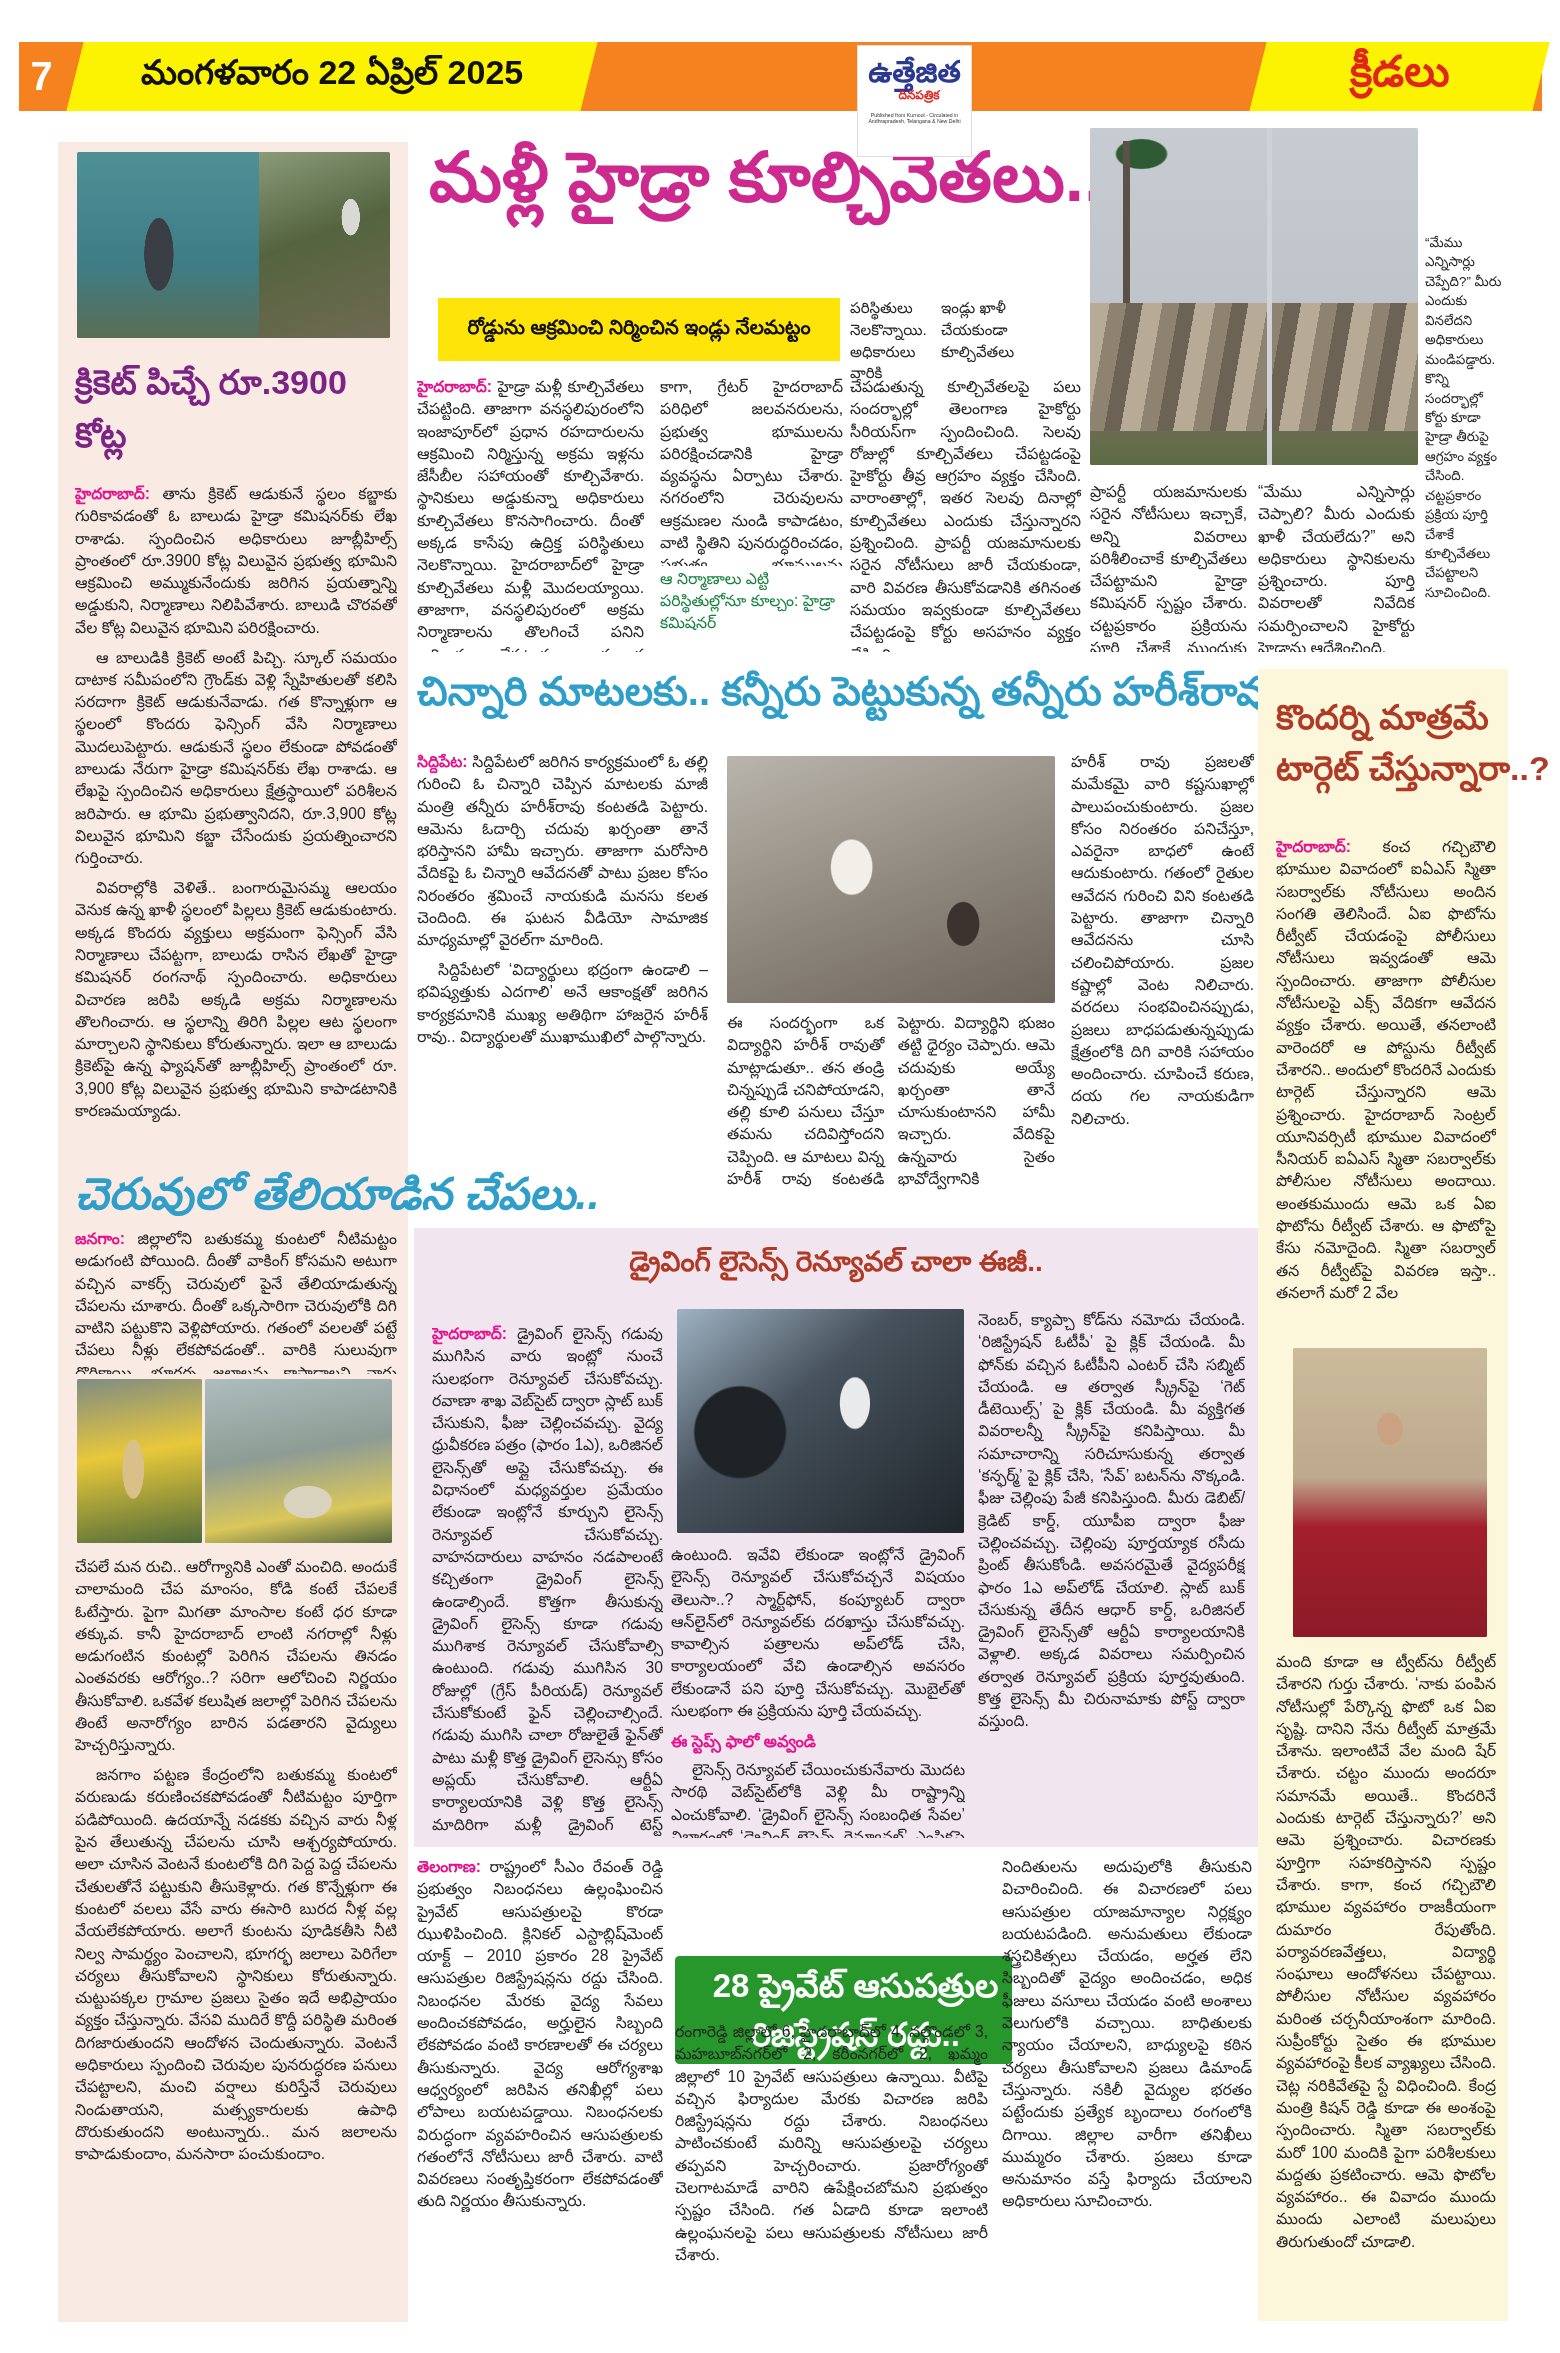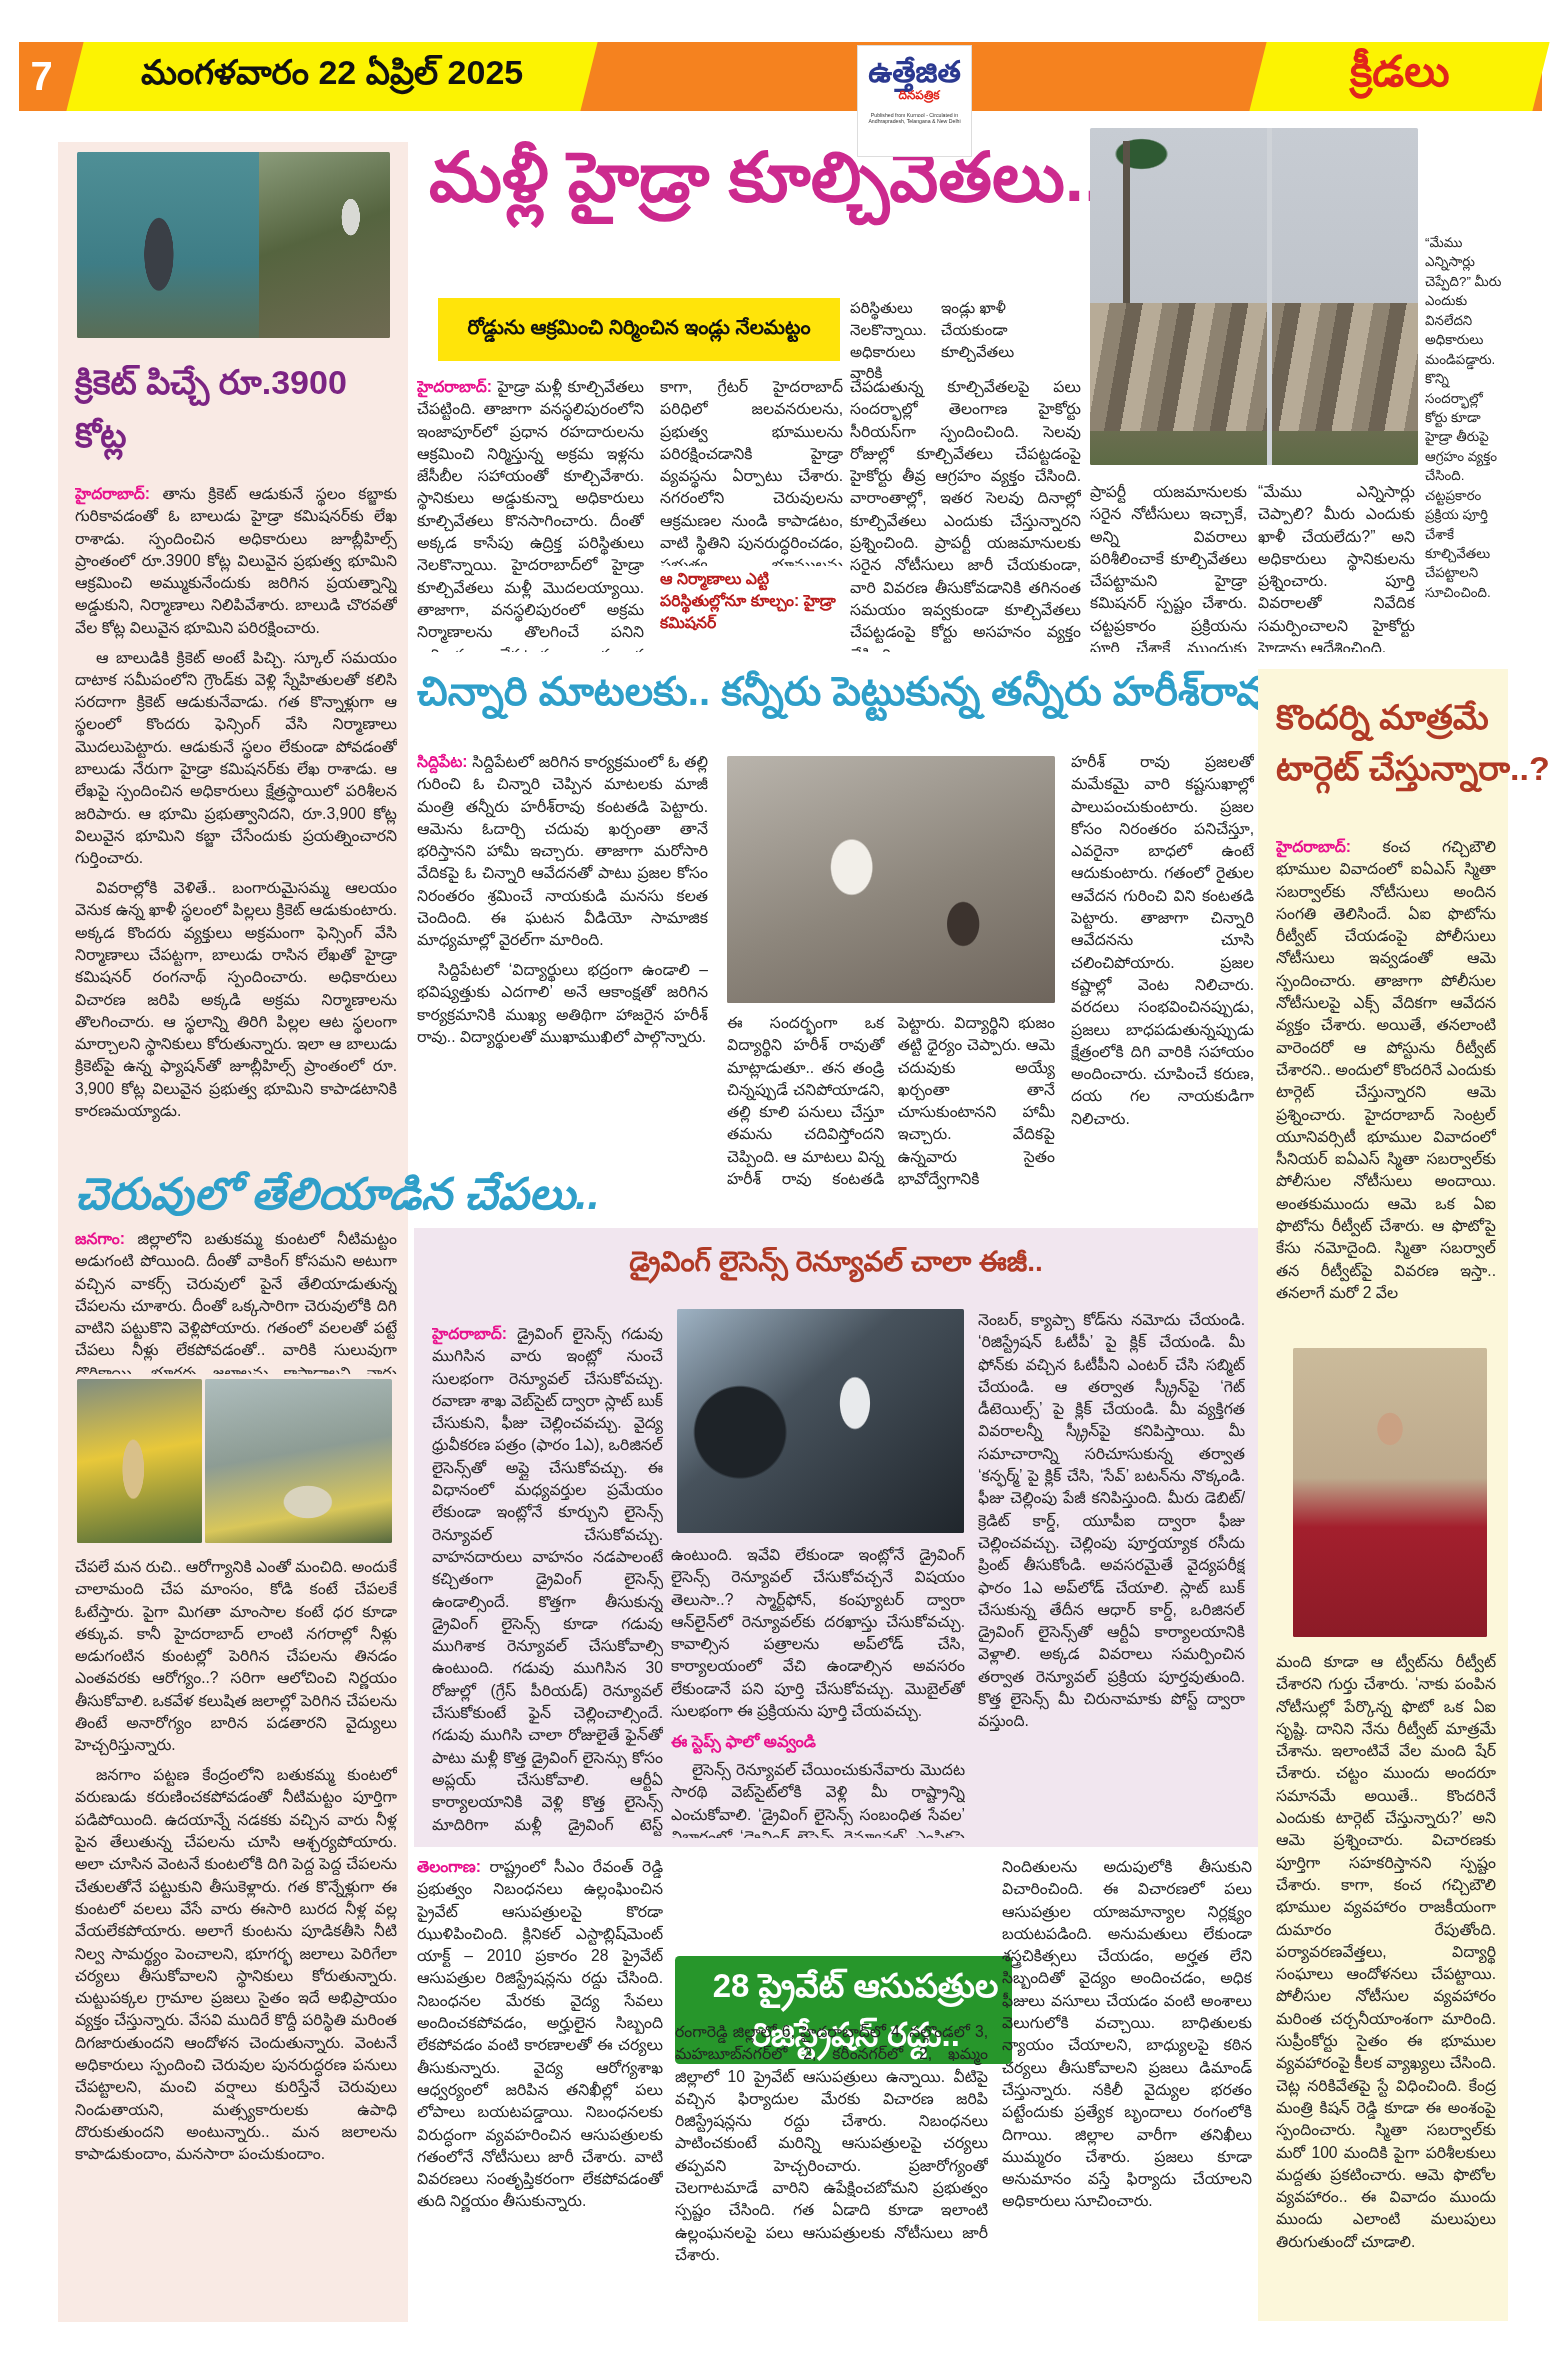--- a/index.html
+++ b/index.html
@@ -28,21 +28,21 @@
   .driving-panel{background:#f1e6ef;}
   
   .hl-purple{color:#7b2483;font-size:34px;font-weight:bold;line-height:1.55;}
   .hl-magenta{color:#cc2a8e;font-size:69px;font-weight:bold;white-space:nowrap;}
   .hl-blue{color:#2f9fc9;font-size:44px;font-weight:bold;font-style:italic;white-space:nowrap;}
   .hl-blue-big{color:#2f9fc9;font-size:40px;font-weight:bold;white-space:nowrap;text-align:center;width:100%;}
   .hl-brick{color:#b03a26;font-size:34px;font-weight:bold;line-height:1.5;white-space:nowrap;}
   .hl-brick-big{color:#b03a26;font-size:28px;font-weight:bold;white-space:nowrap;text-align:center;width:100%;}
   .strap{background:#ffe40a;display:flex;align-items:center;justify-content:center;}
   .strap-text{color:#111;font-size:20px;font-weight:bold;white-space:nowrap;}
-  .subhead-magenta{color:#b91c1c;font-weight:bold;font-size:15.7px;line-height:1.4;}
+  .subhead-magenta{color:#15803d;font-weight:normal;font-size:15.7px;line-height:1.4;}
   .steps-label{color:#e8118d;font-weight:bold;font-size:16.4px;margin:6px 0;}
   .green-box{background:#27962b;border-radius:4.5px;display:flex;flex-direction:column;align-items:center;justify-content:center;}
   .green-line{color:#ffffff;font-size:33px;font-weight:bold;line-height:1.5;white-space:nowrap;}
   
   .photo{overflow:hidden;border-radius:1.5px;}
   .ph-cricket{display:flex;}
   .ph-cricket .l{width:58%;height:100%;background:
      radial-gradient(45px 112px at 45% 55%, #3a3f46 0 32%, transparent 33%),
      linear-gradient(180deg,#4f8f96 0%,#3e7d86 60%,#5a6d55 100%);}
   .ph-cricket .r{width:42%;height:100%;background:

